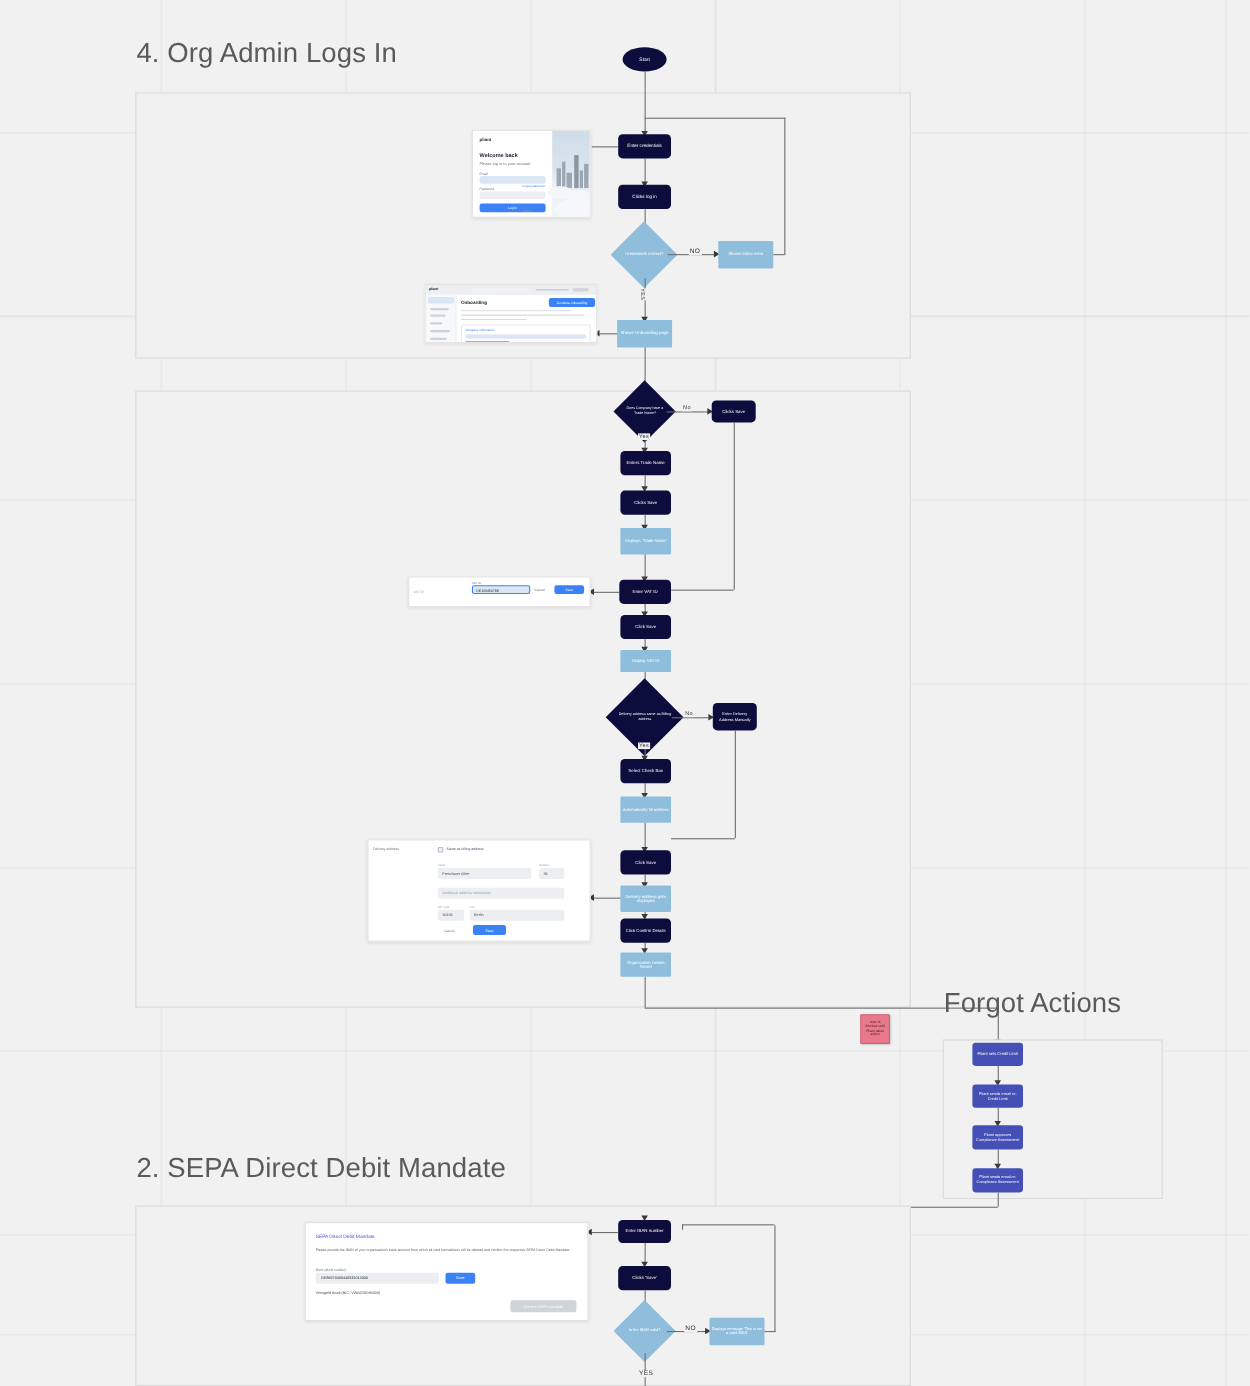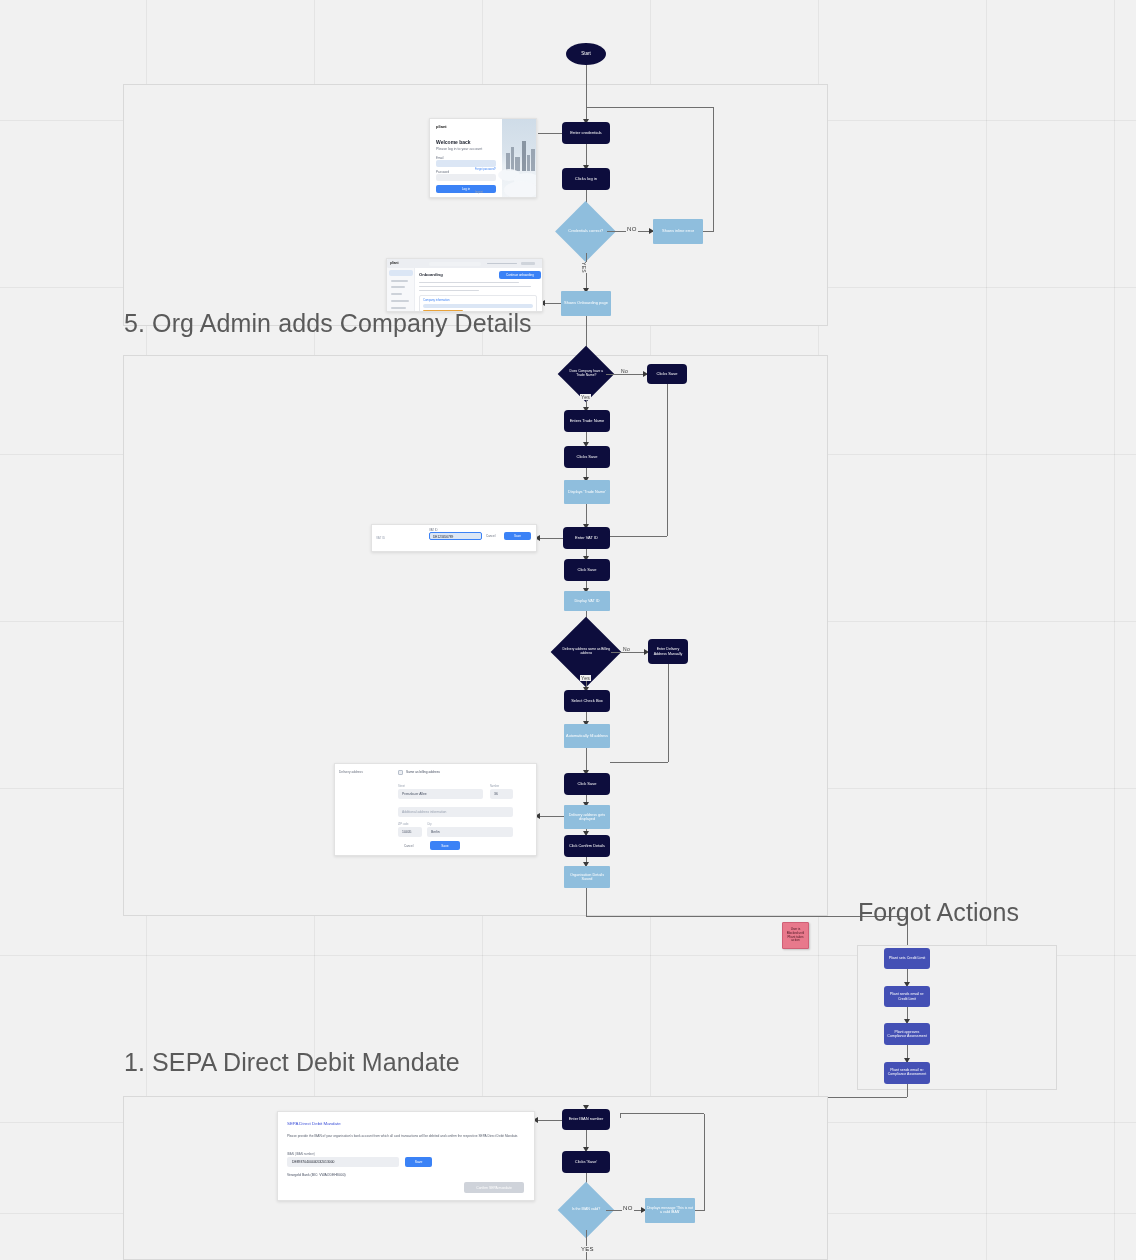--- a/index.html
+++ b/index.html
@@ -102,20 +102,21 @@
       linear-gradient(to bottom, #cfdce8 0%, #d9e3ec 42%, #e8eef3 58%, #f2f5f8 100%);
   }
   .sky .bld { position:absolute; background:#8e9aa8; opacity:.85; }
   .sky .cloud { position:absolute; background:#f4f7fa; border-radius:50%; opacity:.95; }
 </style>
 </head>
 <body>
 
 <div id="canvas">
 
+  <div class="section-title" style="left:124px; top:34px;">4. Org Admin Logs In</div>
   <div class="section-frame" style="left:123px; top:84px; width:705px; height:242px;"></div>
 
   <div class="node n-start" style="left:566px; top:43px; width:40px; height:22px; font-size:4.5px;">Start</div>
   <div class="ln v" style="left:586px; top:65px; height:57px;"></div>
   <div class="arrow" style="left:582.5px; top:119px;"></div>
 
   <div class="ln h" style="left:586px; top:107px; width:128px;"></div>
   <div class="ln v" style="left:713px; top:107px; height:124px;"></div>
   <div class="ln h" style="left:703px; top:231px; width:11px;"></div>
 
@@ -186,21 +187,20 @@
     <div class="bar ink" style="left:32px; top:23px; width:100px; height:1.3px; opacity:.4;"></div>
     <div class="bar ink" style="left:32px; top:27px; width:112px; height:1.3px; opacity:.4;"></div>
     <div class="bar ink" style="left:32px; top:31px; width:60px; height:1.3px; opacity:.4;"></div>
     <div style="position:absolute; left:32px; top:36px; width:118px; height:18px; background:#fff; border:1px solid #e6e8ec; border-radius:2px;">
       <div class="txt" style="left:3px; top:2px; font-size:2.8px; color:#3b82f6;">Company information</div>
       <div class="field" style="left:3px; top:8px; width:110px; height:4px; background:#dbe6f5;"></div>
       <div class="bar" style="left:3px; top:14px; width:40px; height:1.5px; background:#e8a33d;"></div>
     </div>
   </div>
 
-  <div class="section-title" style="left:124px; top:309px;">5. Org Admin adds Company Details</div>
   <div class="section-frame" style="left:123px; top:355px; width:705px; height:561px;"></div>
 
   <div class="ln v" style="left:586px; top:316px; height:38px;"></div>
   <div class="arrow" style="left:582.5px; top:352px;"></div>
 
   <div class="diamond d-dark" style="left:566px; top:354px; width:40px; height:40px; font-size:3.3px;">
       <span>Does Company have a Trade Name?</span>
     </div>
   <div class="ln h" style="left:606px; top:374px; width:41px;"></div>
   <div class="edge-label" style="left:620px; top:368px; font-size:5px;">No</div>
@@ -321,21 +321,21 @@
   <div class="ln v" style="left:907px; top:1007px; height:14px;"></div>
   <div class="arrow" style="left:903.5px; top:1019px;"></div>
   <div class="node n-blue" style="left:884px; top:1023px; width:46px; height:22px; font-size:3.6px;">Pliant approves Compliance Assessment</div>
   <div class="ln v" style="left:907px; top:1045px; height:17px;"></div>
   <div class="arrow" style="left:903.5px; top:1058px;"></div>
   <div class="node n-blue" style="left:884px; top:1062px; width:46px; height:22px; font-size:3.5px;">Pliant sends email re: Compliance Assessment</div>
   <div class="ln v" style="left:907px; top:1084px; height:13px;"></div>
   <div class="ln h" style="left:704px; top:1097px; width:203px;"></div>
   <div class="ln v" style="left:704px; top:1097px; height:17px;"></div>
 
-  <div class="section-title" style="left:124px; top:1048px;">1. SEPA Direct Debit Mandate</div>
+  <div class="section-title" style="left:124px; top:1048px;">2. SEPA Direct Debit Mandate</div>
   <div class="section-frame" style="left:123px; top:1096px; width:705px; height:164px;"></div>
 
   <div class="ln h" style="left:620px; top:1113px; width:84px;"></div>
   <div class="ln v" style="left:620px; top:1113px; height:5px;"></div>
   <div class="arrow" style="left:582.5px; top:1105px;"></div>
 
   <div class="node n-dark" style="left:562px; top:1109px; width:48px; height:21px; font-size:4px;">Enter IBAN number</div>
   <div class="ln h" style="left:536px; top:1120px; width:26px;"></div>
   <div class="arrow right" style="left:533px; top:1116.5px; transform:rotate(180deg);"></div>
   <div class="ln v" style="left:586px; top:1130px; height:20px;"></div>

